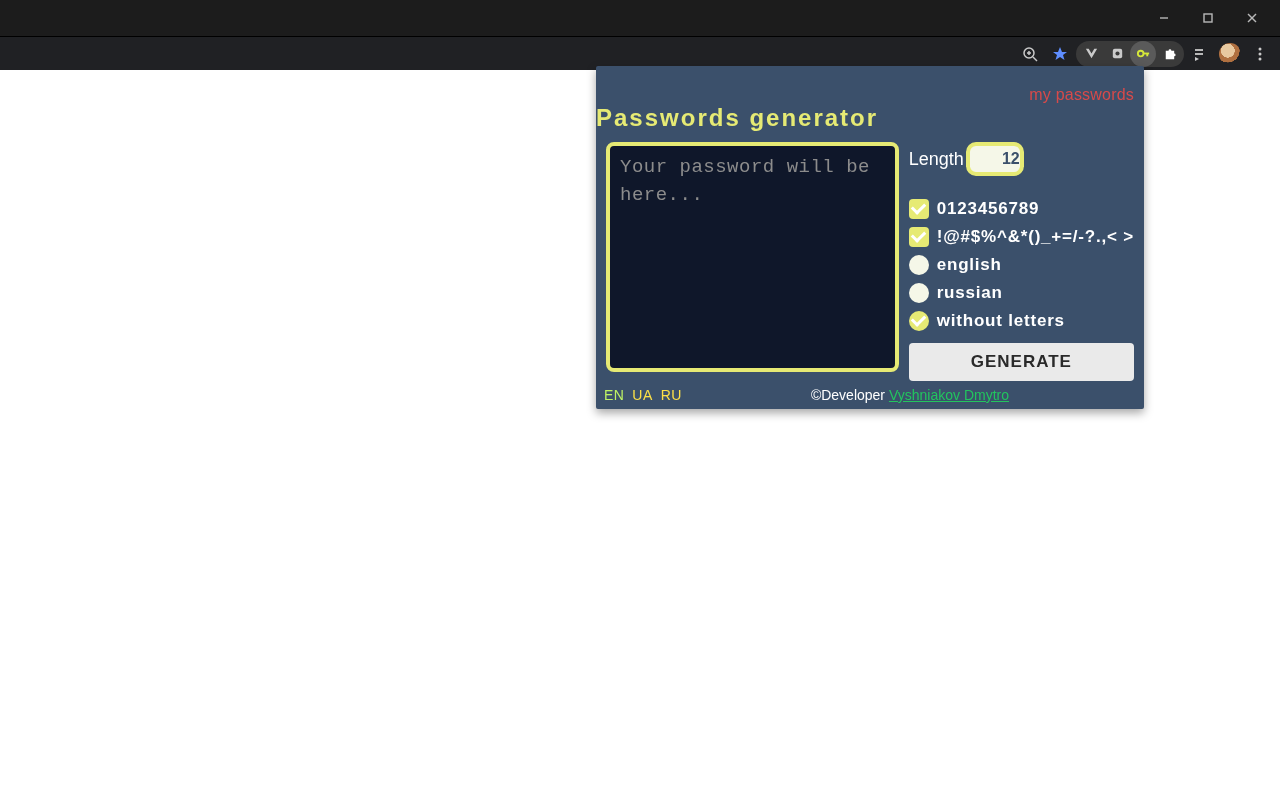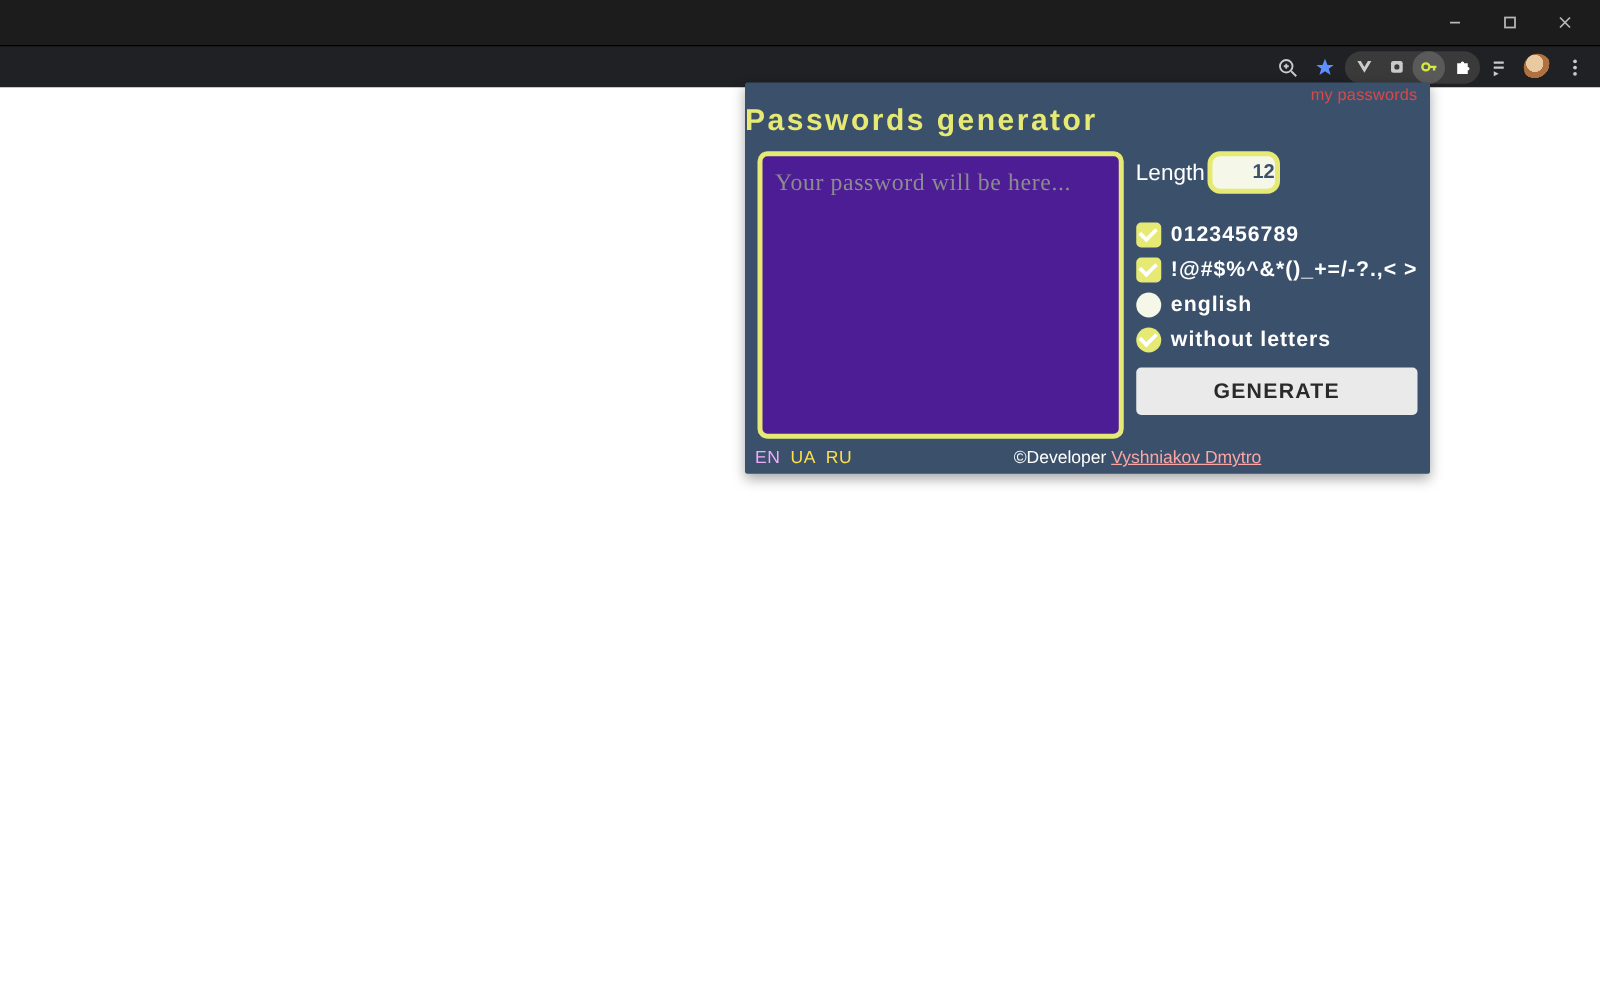--- a/index.html
+++ b/index.html
@@ -79,46 +79,46 @@
     width: 548px;
     background: #3b506b;
     border-radius: 2px;
     box-shadow: 0 4px 10px rgba(0,0,0,0.35);
     color: #fff;
     font-family: "Segoe UI", Arial, sans-serif;
     padding-bottom: 4px;
   }
   .popup .link-top {
     text-align: right;
-    font-size: 13px;
+    font-size: 16px;
     color: #d74a4a;
-    padding: 2px 10px 0 0;
+    padding: 20px 10px 0 0;
     letter-spacing: 0.2px;
   }
   .popup h1 {
     text-align: left;
     font-size: 24px;
     color: #e6ea74;
     font-weight: 700;
     letter-spacing: 2px;
     margin: 0 0 10px 0;
   }
   .popup .row {
     display: flex;
     padding: 0 10px;
     gap: 10px;
   }
   .passbox {
     width: 294px;
     height: 230px;
-    background: #4c1d95;
+    background: #0f172a;
     border: 4px solid #e6ea74;
     border-radius: 8px;
     padding: 8px 10px;
-    font-family: Liberation Serif, serif;
+    font-family: Liberation Mono, monospace;
     font-size: 19px;
     color: #8c8c8c;
     line-height: 1.45;
     letter-spacing: 0.5px;
     white-space: pre-wrap;
     word-break: break-word;
   }
   .controls {
     flex: 1;
     display: flex;
@@ -199,24 +199,24 @@
     letter-spacing: 1px;
     cursor: pointer;
   }
   .footer {
     display: flex;
     align-items: center;
     padding: 6px 10px 2px 8px;
     font-size: 14px;
   }
   .footer .langs span { margin-right: 4px; letter-spacing: 0.5px; cursor: pointer; }
-  .footer .langs .active { color: #f0abfc; }
+  .footer .langs .active { color: #bef264; }
   .footer .langs .inactive { color: #fde047; }
   .footer .dev { flex:1; text-align: center; color: #fff; }
-  .footer .dev a { color: #fca5a5; text-decoration: underline; }
+  .footer .dev a { color: #22c55e; text-decoration: underline; }
   svg { display:block; }
 </style>
 </head>
 <body>
 
 <div class="titlebar">
   <div class="winbtn">
     <svg width="12" height="12" viewBox="0 0 12 12">
         <line x1="2" y1="6" x2="10" y2="6" stroke="#b8b8b8" stroke-width="1.4"></line>
       </svg>
@@ -309,20 +309,24 @@
         </div>
         <div class="opt">
           <span class="cb checked"></span>
           <span>!@#$%^&amp;*()_+=/-?.,&lt; &gt;</span>
         </div>
         <div class="opt">
           <span class="rb"></span>
           <span>english</span>
         </div>
         <div class="opt">
+          <span class="rb"></span>
+          <span>russian</span>
+        </div>
+        <div class="opt">
           <span class="rb selected"></span>
           <span>without letters</span>
         </div>
         <button class="generate">GENERATE</button>
       </div>
     </div>
     <div class="footer">
       <div class="langs">
         <span class="active">EN</span>
         <span class="inactive">UA</span>

